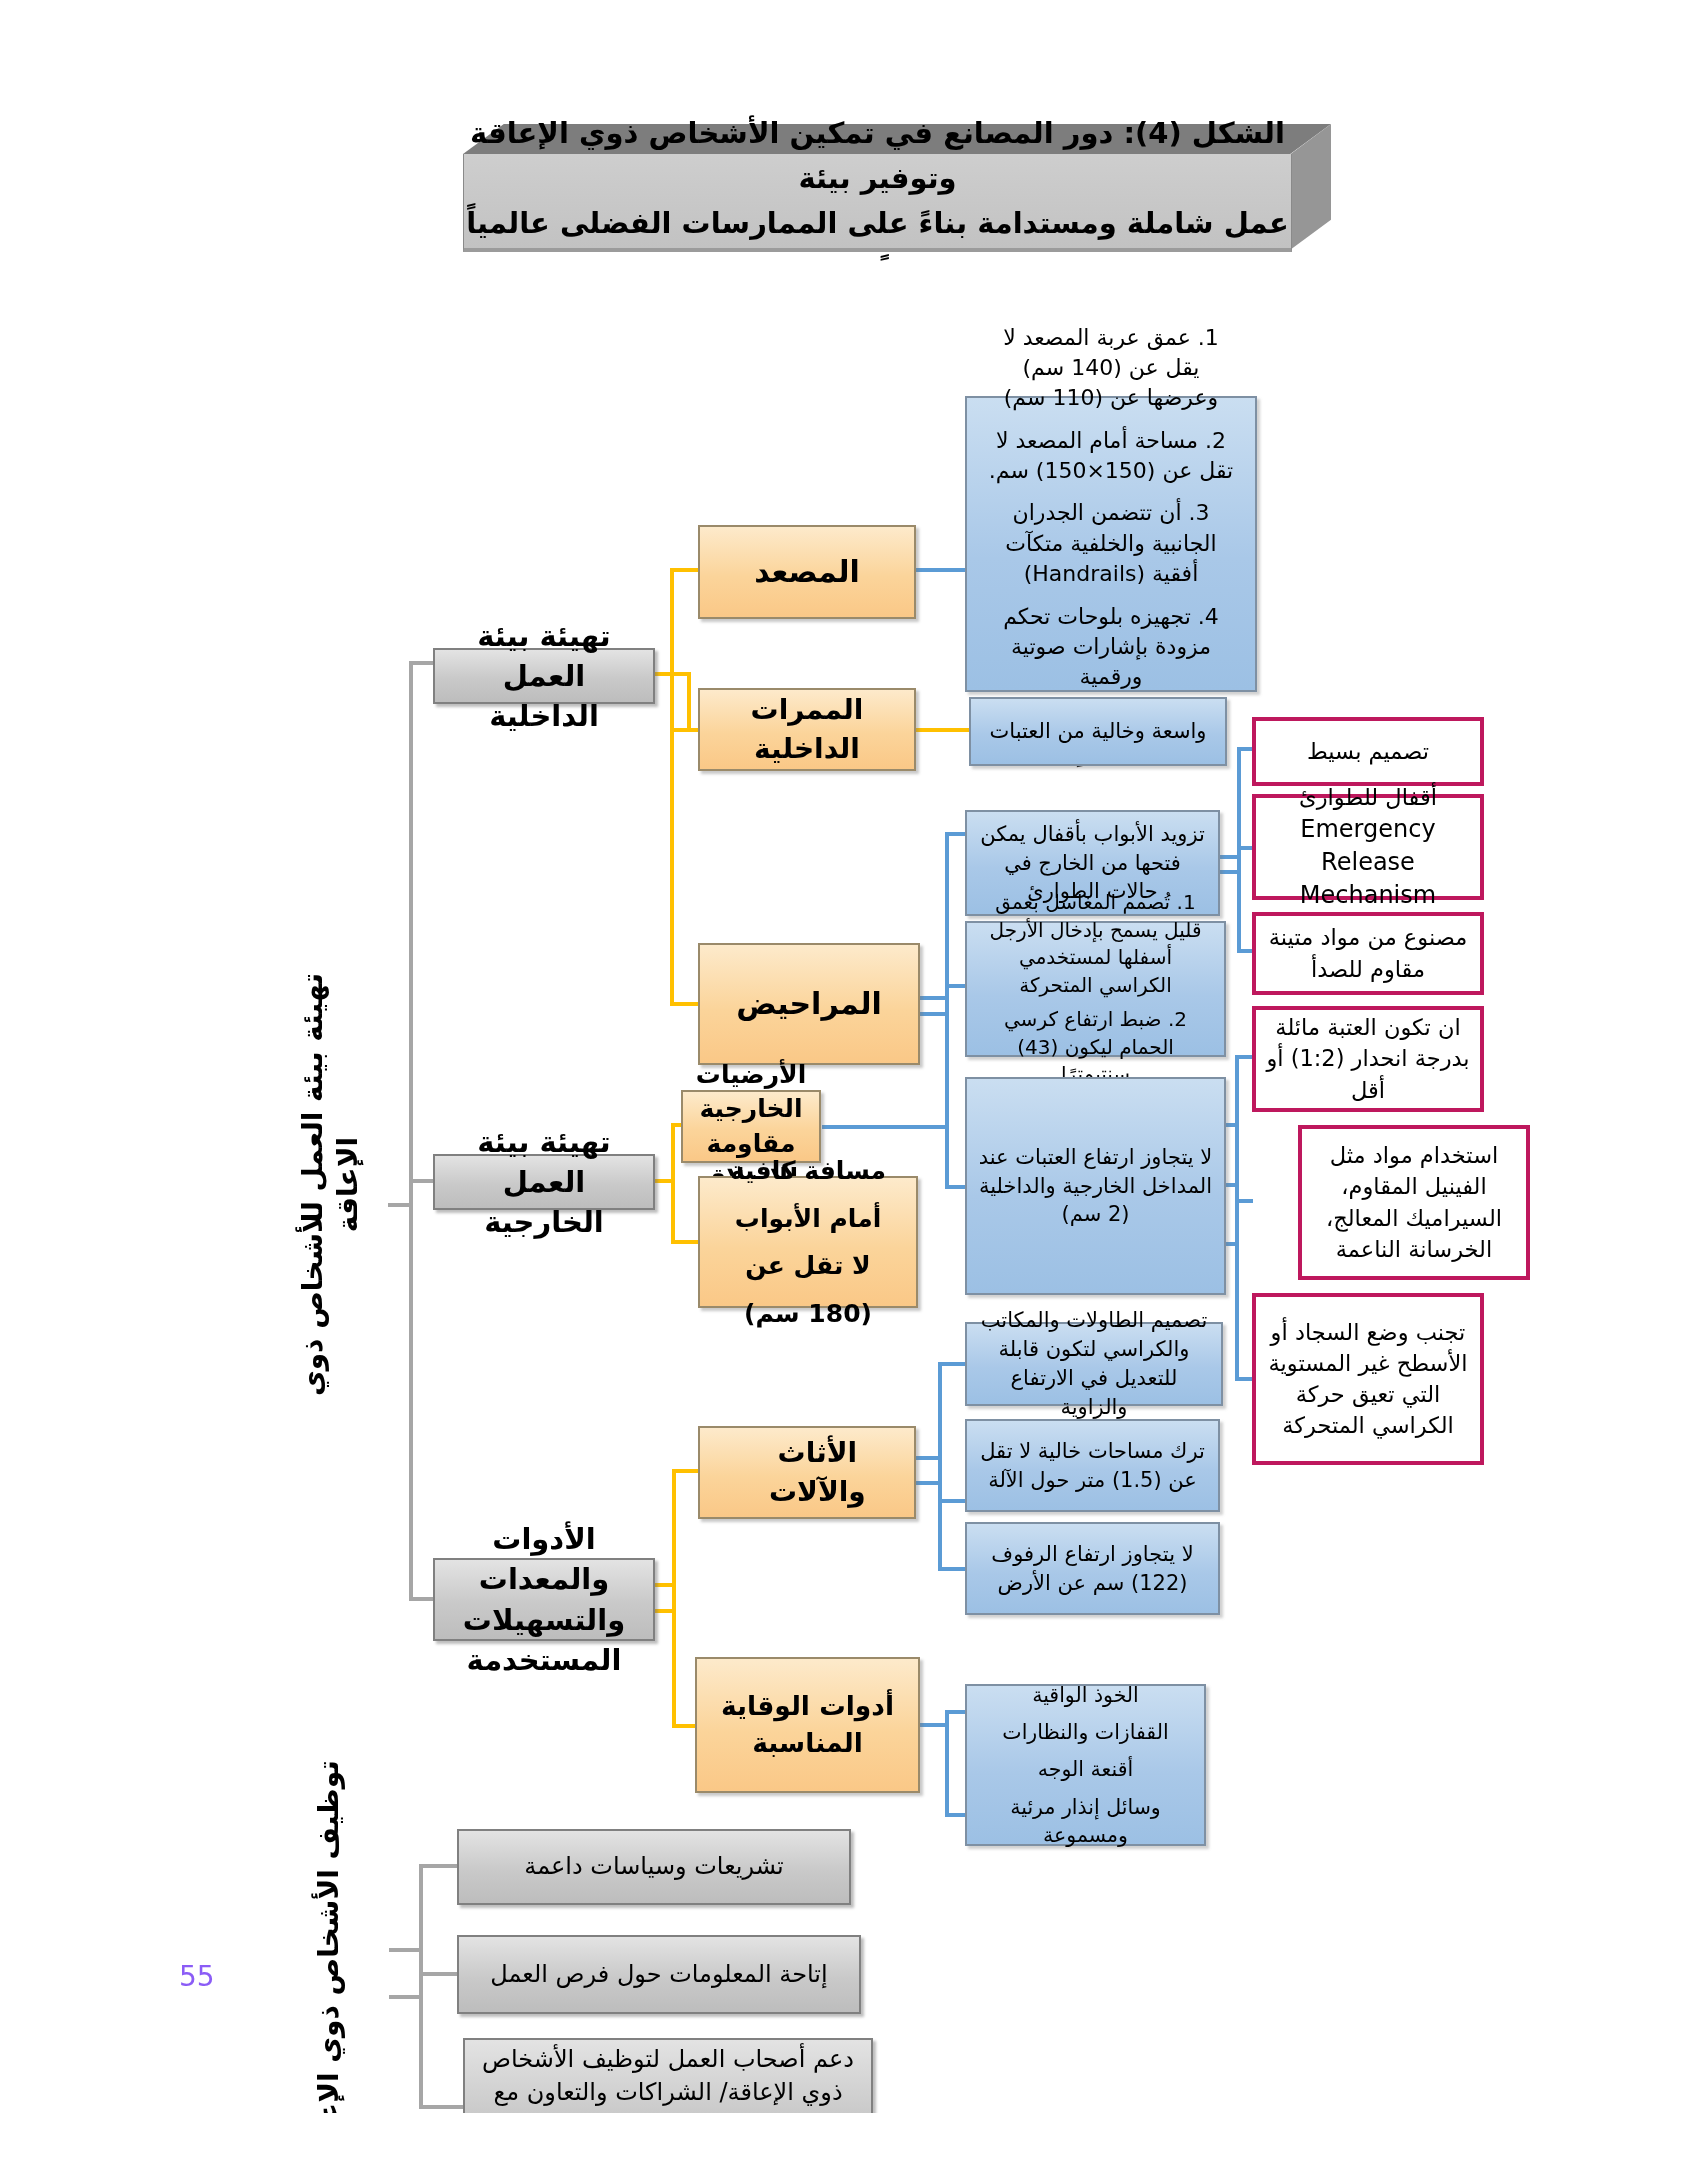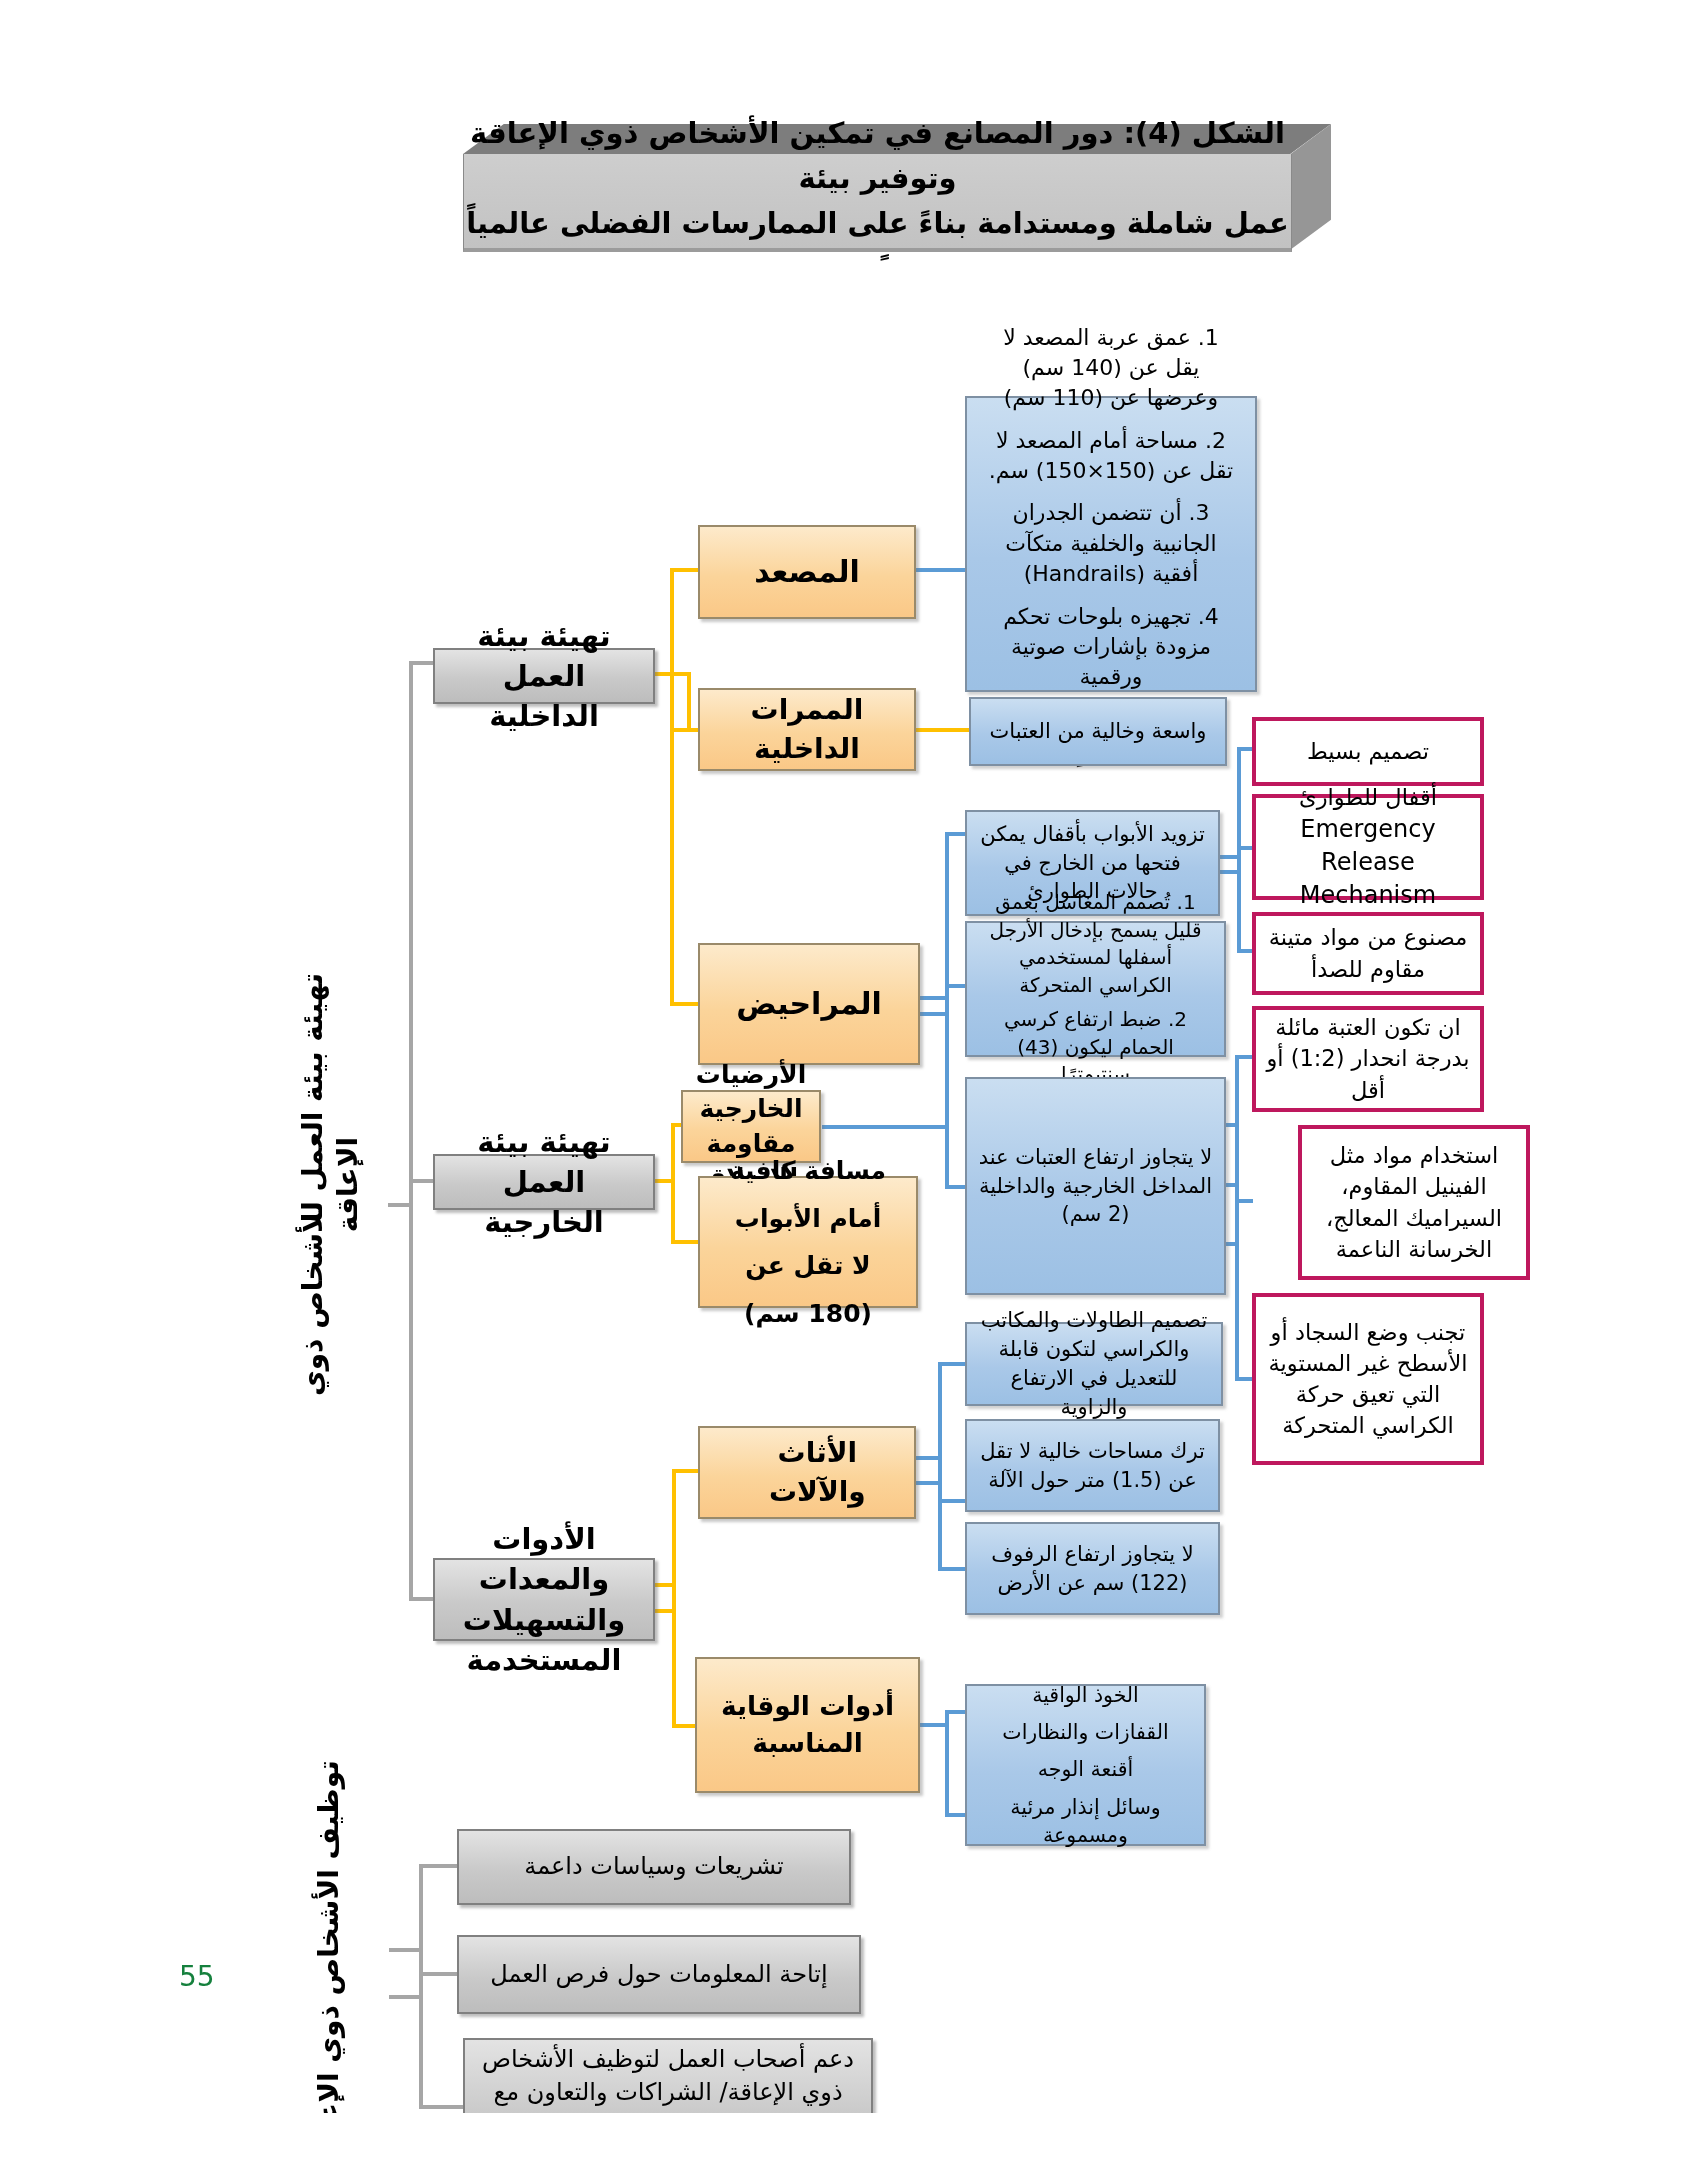--- a/index.html
+++ b/index.html
@@ -50,21 +50,21 @@
   .title-top{
     position:absolute;left:463px;top:124px;width:868px;height:30px;
     clip-path:polygon(0% 100%,95.3% 100%,100% 0%,4.7% 0%);
     background:#7d7d7d;
   }
   .title-side{
     position:absolute;left:1290px;top:124px;width:41px;height:126px;
     clip-path:polygon(100% 0%,100% 76%,0% 100%,0% 24.2%);
     background:#969696;
   }
-  .pagenum{position:absolute;left:179px;top:1960px;font-size:28px;color:#15803d;}
+  .pagenum{position:absolute;left:179px;top:1960px;font-size:28px;color:#8b5cf6;}
   .en{direction:ltr;font-size:24px;}
 </style>
 </head>
 <body>
 
 <div id="page">
 
   <div class="title-top"></div>
   <div class="title-side"></div>
   <div class="title-front">

